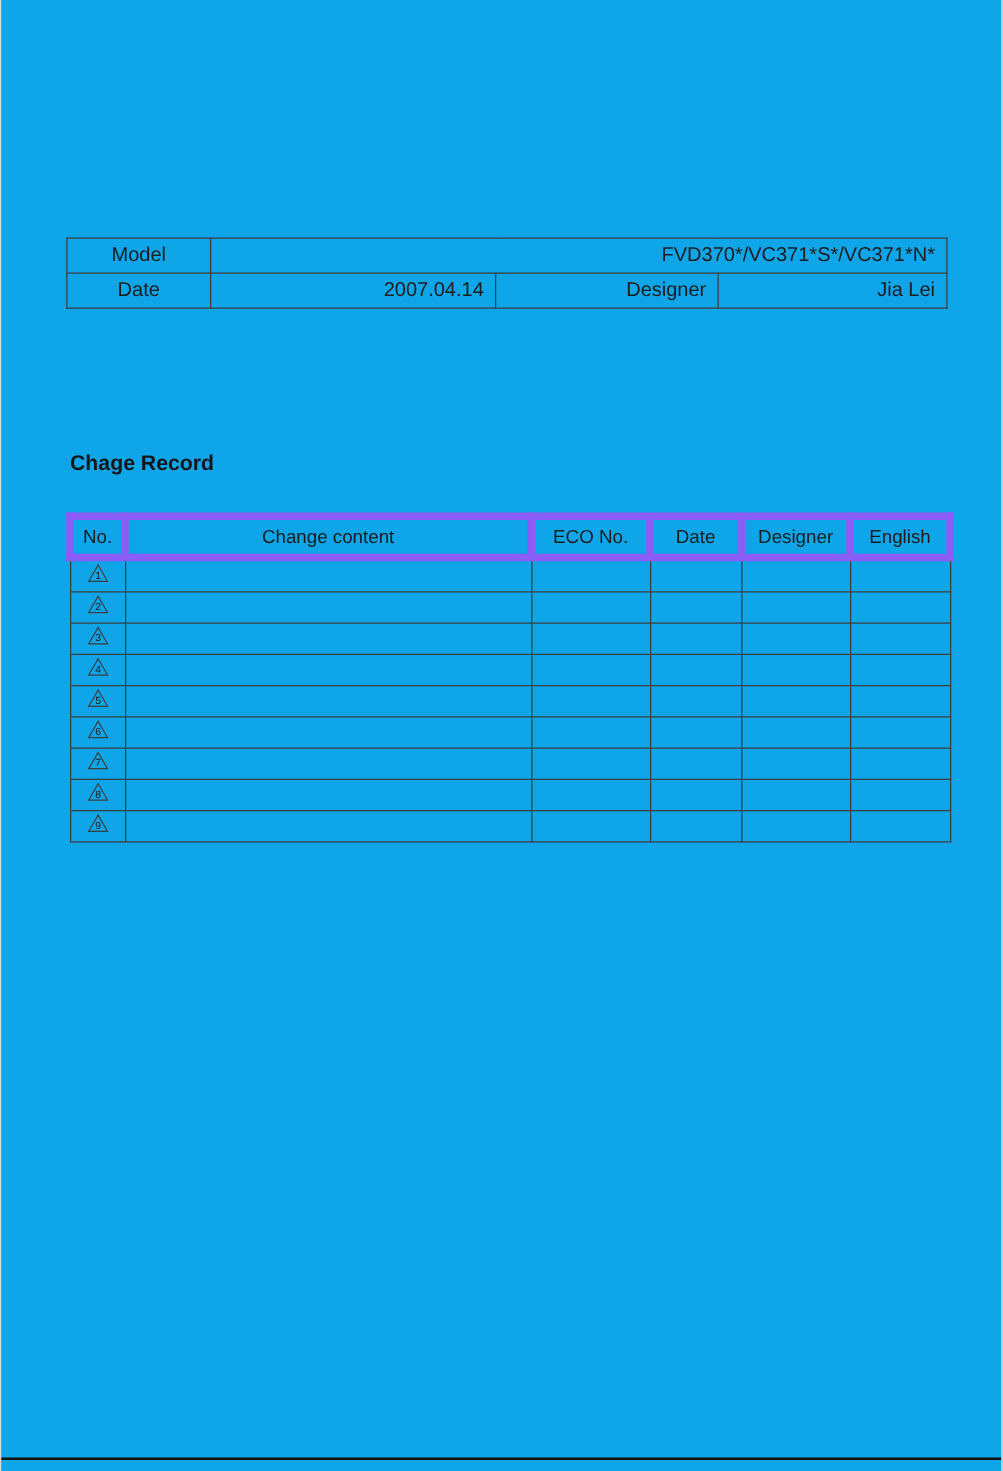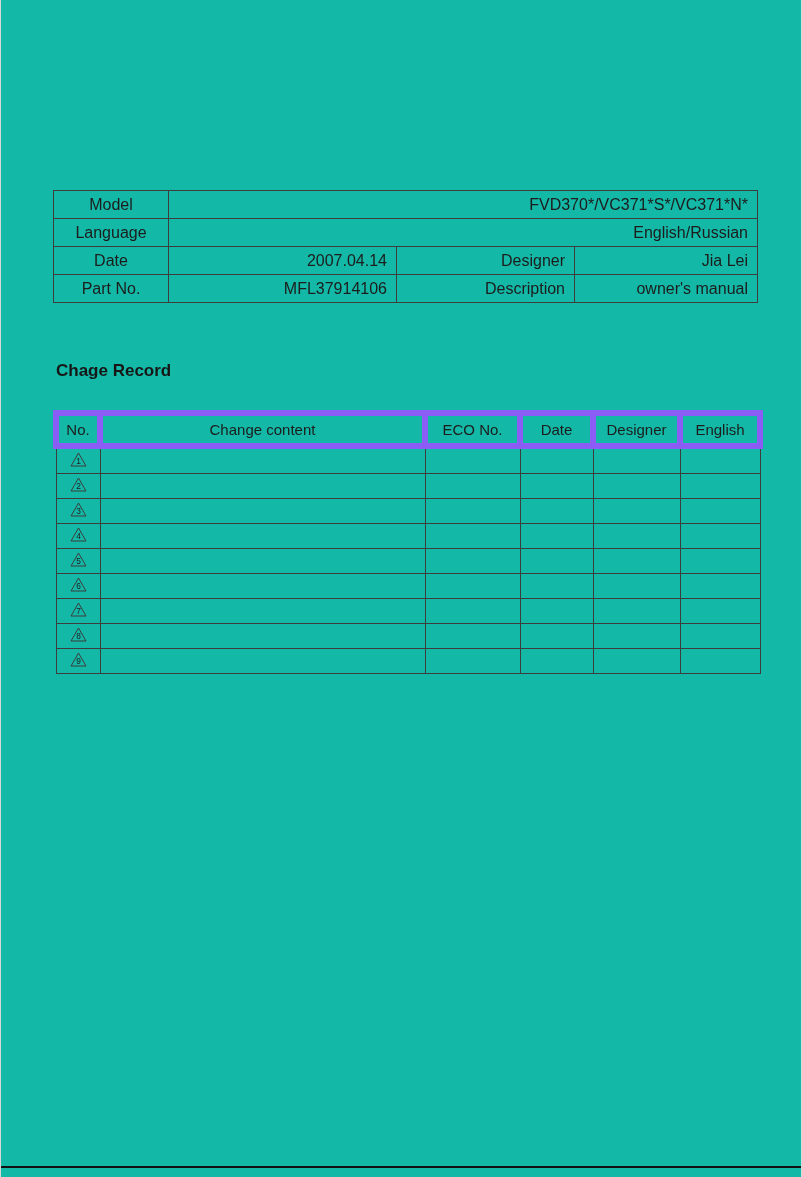--- a/index.html
+++ b/index.html
@@ -1,20 +1,20 @@
 <!DOCTYPE html>
 <html><head>
 <meta charset="utf-8">
 <style>
   html, body { margin: 0; padding: 0; background: #ffffff; }
   .page {
     position: relative;
     width: 802px;
     height: 1177px;
-    background: #14b8a6;
+    background: #0ea5e9;
     font-family: "Liberation Sans", sans-serif;
     color: #1c1c1c;
     overflow: hidden;
     box-sizing: border-box;
     border-left: 1px solid #d8d8d8;
     border-right: 1px solid #d8d8d8;
   }
   .bottom-rule {
     position: absolute;
     left: 0; right: 0;
@@ -101,34 +101,24 @@
       <col style="width:228px">
       <col style="width:178px">
       <col style="width:183px">
     </colgroup>
     <tbody>
       <tr>
         <td class="lbl">Model</td>
         <td class="val" colspan="3">FVD370*/VC371*S*/VC371*N*</td>
       </tr>
       <tr>
-        <td class="lbl">Language</td>
-        <td class="val" colspan="3">English/Russian</td>
-      </tr>
-      <tr>
         <td class="lbl">Date</td>
         <td class="val">2007.04.14</td>
         <td class="val">Designer</td>
         <td class="val">Jia Lei</td>
-      </tr>
-      <tr>
-        <td class="lbl">Part No.</td>
-        <td class="val">MFL37914106</td>
-        <td class="val">Description</td>
-        <td class="val">owner's manual</td>
       </tr>
     </tbody>
   </table>
 
   <h2 class="rec-heading">Chage Record</h2>
 
   <table class="rec">
     <colgroup>
       <col style="width:44px">
       <col style="width:325px">

